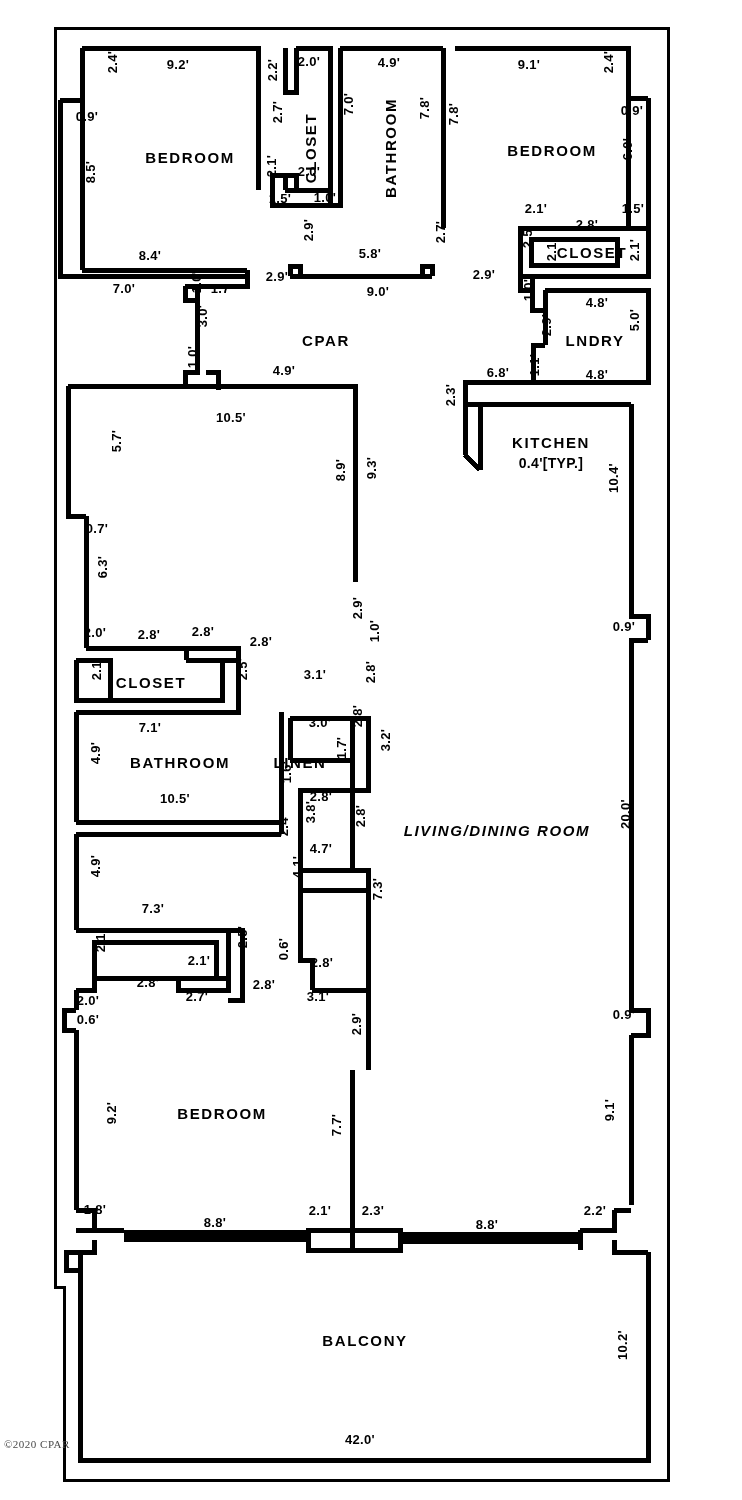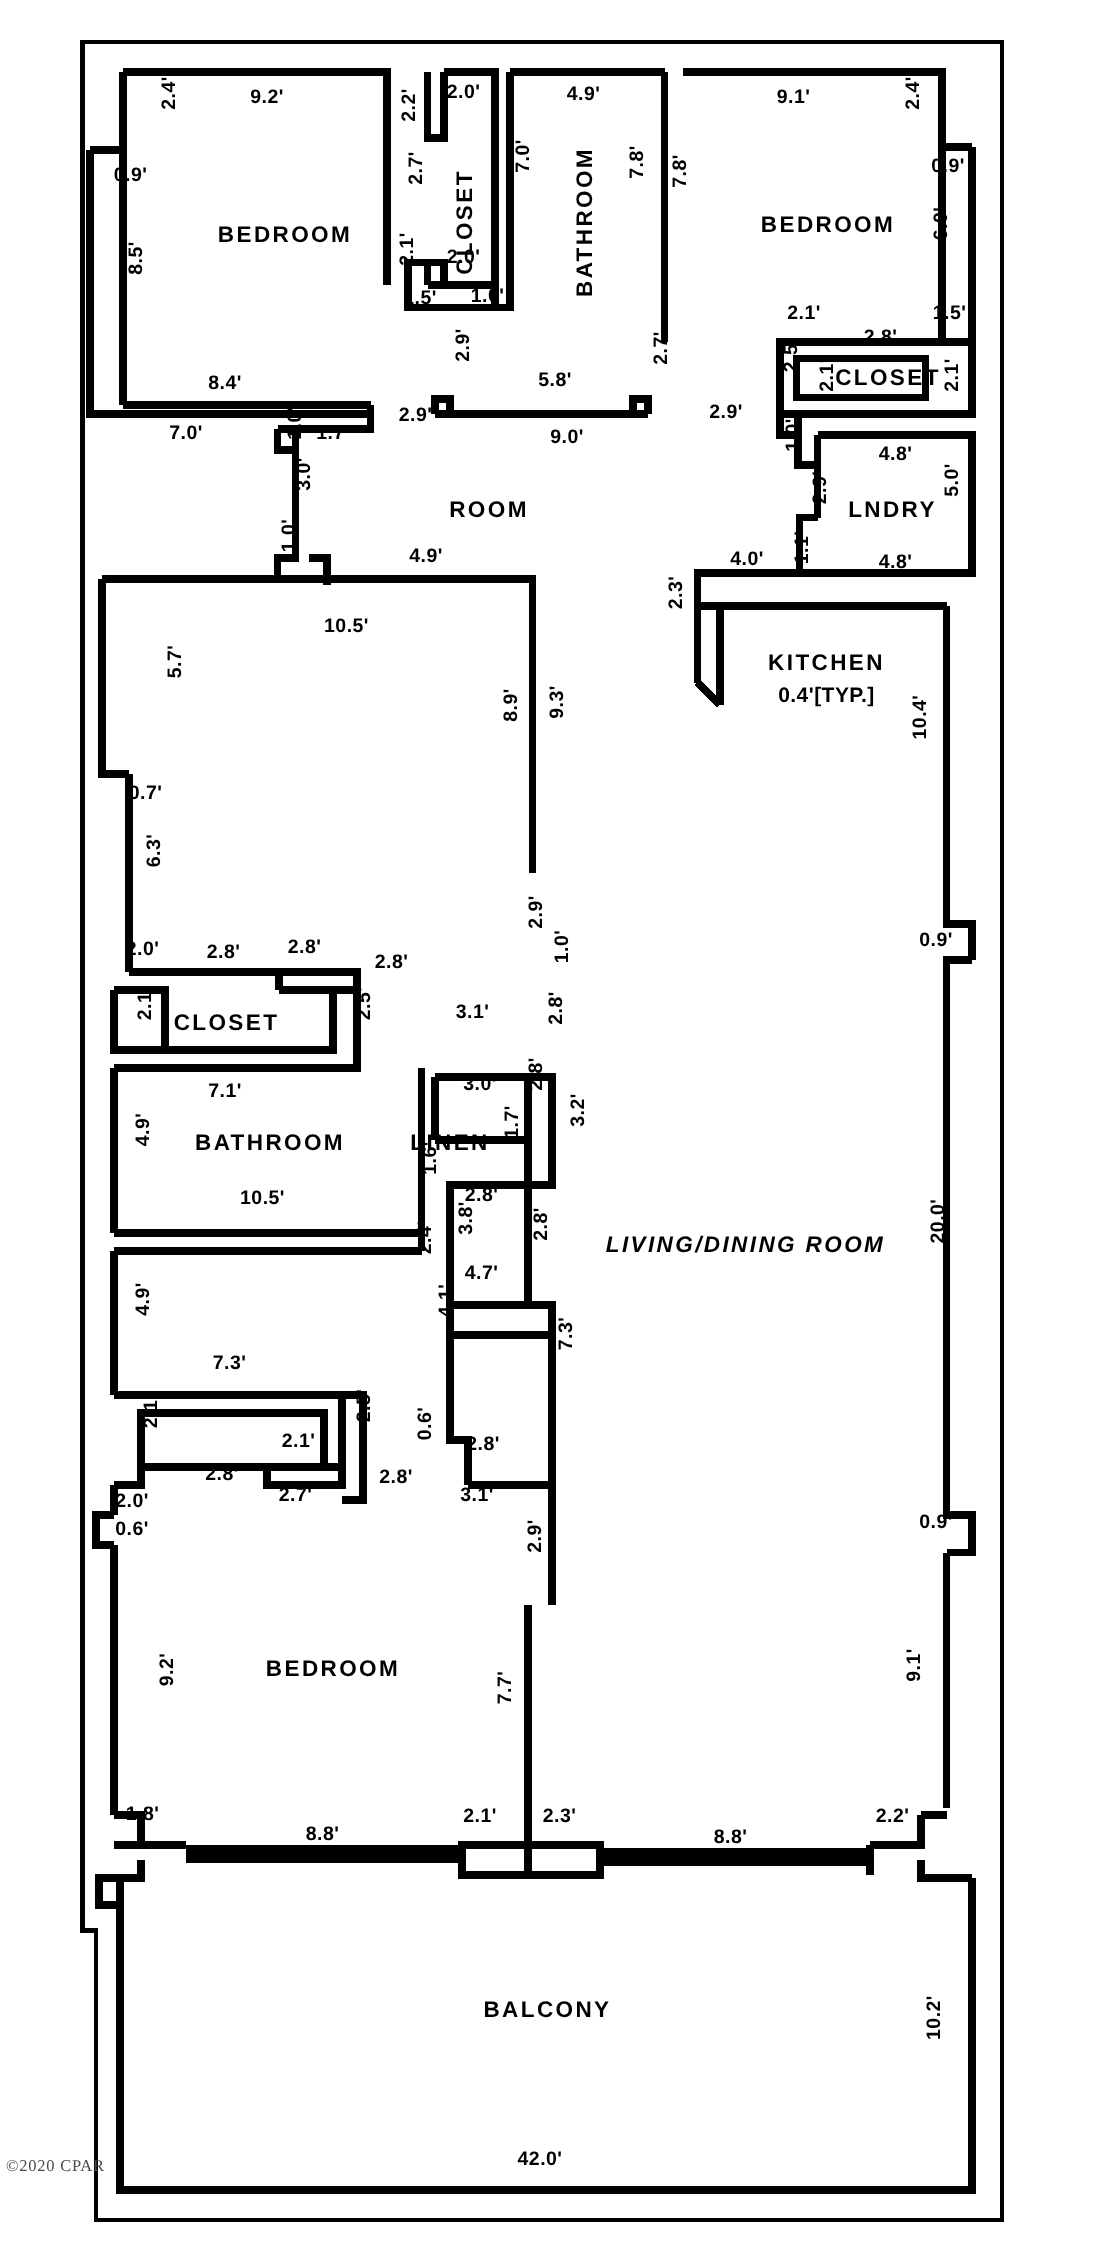--- a/index.html
+++ b/index.html
@@ -162,21 +162,21 @@
   <div class="lbl room" style="left:390px;top:148px;transform:translate(-50%,-50%) rotate(-90deg);">BATHROOM</div>
 
   <div class="lbl room" style="left:552px;top:150px;transform:translate(-50%,-50%);">BEDROOM</div>
 
   <div class="lbl room" style="left:592px;top:252px;transform:translate(-50%,-50%);">CLOSET</div>
 
   <div class="lbl room" style="left:595px;top:340px;transform:translate(-50%,-50%);">LNDRY</div>
 
   <div class="lbl room" style="left:551px;top:442px;transform:translate(-50%,-50%);">KITCHEN</div>
 
-  <div class="lbl room" style="left:326px;top:340px;transform:translate(-50%,-50%);">ROOM</div>
+  <div class="lbl room" style="left:326px;top:340px;transform:translate(-50%,-50%);">CPAR</div>
 
   <div class="lbl room" style="left:151px;top:682px;transform:translate(-50%,-50%);">CLOSET</div>
 
   <div class="lbl room" style="left:180px;top:762px;transform:translate(-50%,-50%);">BATHROOM</div>
 
   <div class="lbl room" style="left:300px;top:762px;transform:translate(-50%,-50%);text-align:right;">LINEN</div>
 
   <div class="lbl room" style="left:497px;top:830px;transform:translate(-50%,-50%);font-style:italic;">LIVING/DINING  ROOM</div>
 
   <div class="lbl room" style="left:222px;top:1113px;transform:translate(-50%,-50%);">BEDROOM</div>
@@ -221,21 +221,21 @@
       <div class="lbl dim" style="left: 222px; top: 288px; transform: translate(-50%, -50%);">1.7'</div>
       <div class="lbl dim" style="left: 378px; top: 291px; transform: translate(-50%, -50%);">9.0'</div>
       <div class="lbl dim" style="left: 196px; top: 282px; transform: translate(-50%, -50%) rotate(-90deg);">1.0'</div>
       <div class="lbl dim" style="left: 597px; top: 302px; transform: translate(-50%, -50%);">4.8'</div>
       <div class="lbl dim" style="left: 528px; top: 290px; transform: translate(-50%, -50%) rotate(-90deg);">1.0'</div>
       <div class="lbl dim" style="left: 634px; top: 320px; transform: translate(-50%, -50%) rotate(-90deg);">5.0'</div>
       <div class="lbl dim" style="left: 202px; top: 316px; transform: translate(-50%, -50%) rotate(-90deg);">3.0'</div>
       <div class="lbl dim" style="left: 546px; top: 325px; transform: translate(-50%, -50%) rotate(-90deg);">2.9'</div>
       <div class="lbl dim" style="left: 192px; top: 357px; transform: translate(-50%, -50%) rotate(-90deg);">1.0'</div>
       <div class="lbl dim" style="left: 284px; top: 370px; transform: translate(-50%, -50%);">4.9'</div>
-      <div class="lbl dim" style="left: 498px; top: 372px; transform: translate(-50%, -50%);">4.0'</div>
+      <div class="lbl dim" style="left: 498px; top: 372px; transform: translate(-50%, -50%);">6.8'</div>
       <div class="lbl dim" style="left: 534px; top: 365px; transform: translate(-50%, -50%) rotate(-90deg);">1.1'</div>
       <div class="lbl dim" style="left: 597px; top: 374px; transform: translate(-50%, -50%);">4.8'</div>
       <div class="lbl dim" style="left: 231px; top: 417px; transform: translate(-50%, -50%);">10.5'</div>
       <div class="lbl dim" style="left: 450px; top: 395px; transform: translate(-50%, -50%) rotate(-90deg);">2.3'</div>
       <div class="lbl dim" style="left: 116px; top: 441px; transform: translate(-50%, -50%) rotate(-90deg);">5.7'</div>
       <div class="lbl dim" style="left: 340px; top: 470px; transform: translate(-50%, -50%) rotate(-90deg);">8.9'</div>
       <div class="lbl dim" style="left: 371px; top: 468px; transform: translate(-50%, -50%) rotate(-90deg);">9.3'</div>
       <div class="lbl dim" style="left: 613px; top: 478px; transform: translate(-50%, -50%) rotate(-90deg);">10.4'</div>
       <div class="lbl dim" style="left: 97px; top: 528px; transform: translate(-50%, -50%);">0.7'</div>
       <div class="lbl dim" style="left: 102px; top: 567px; transform: translate(-50%, -50%) rotate(-90deg);">6.3'</div>

